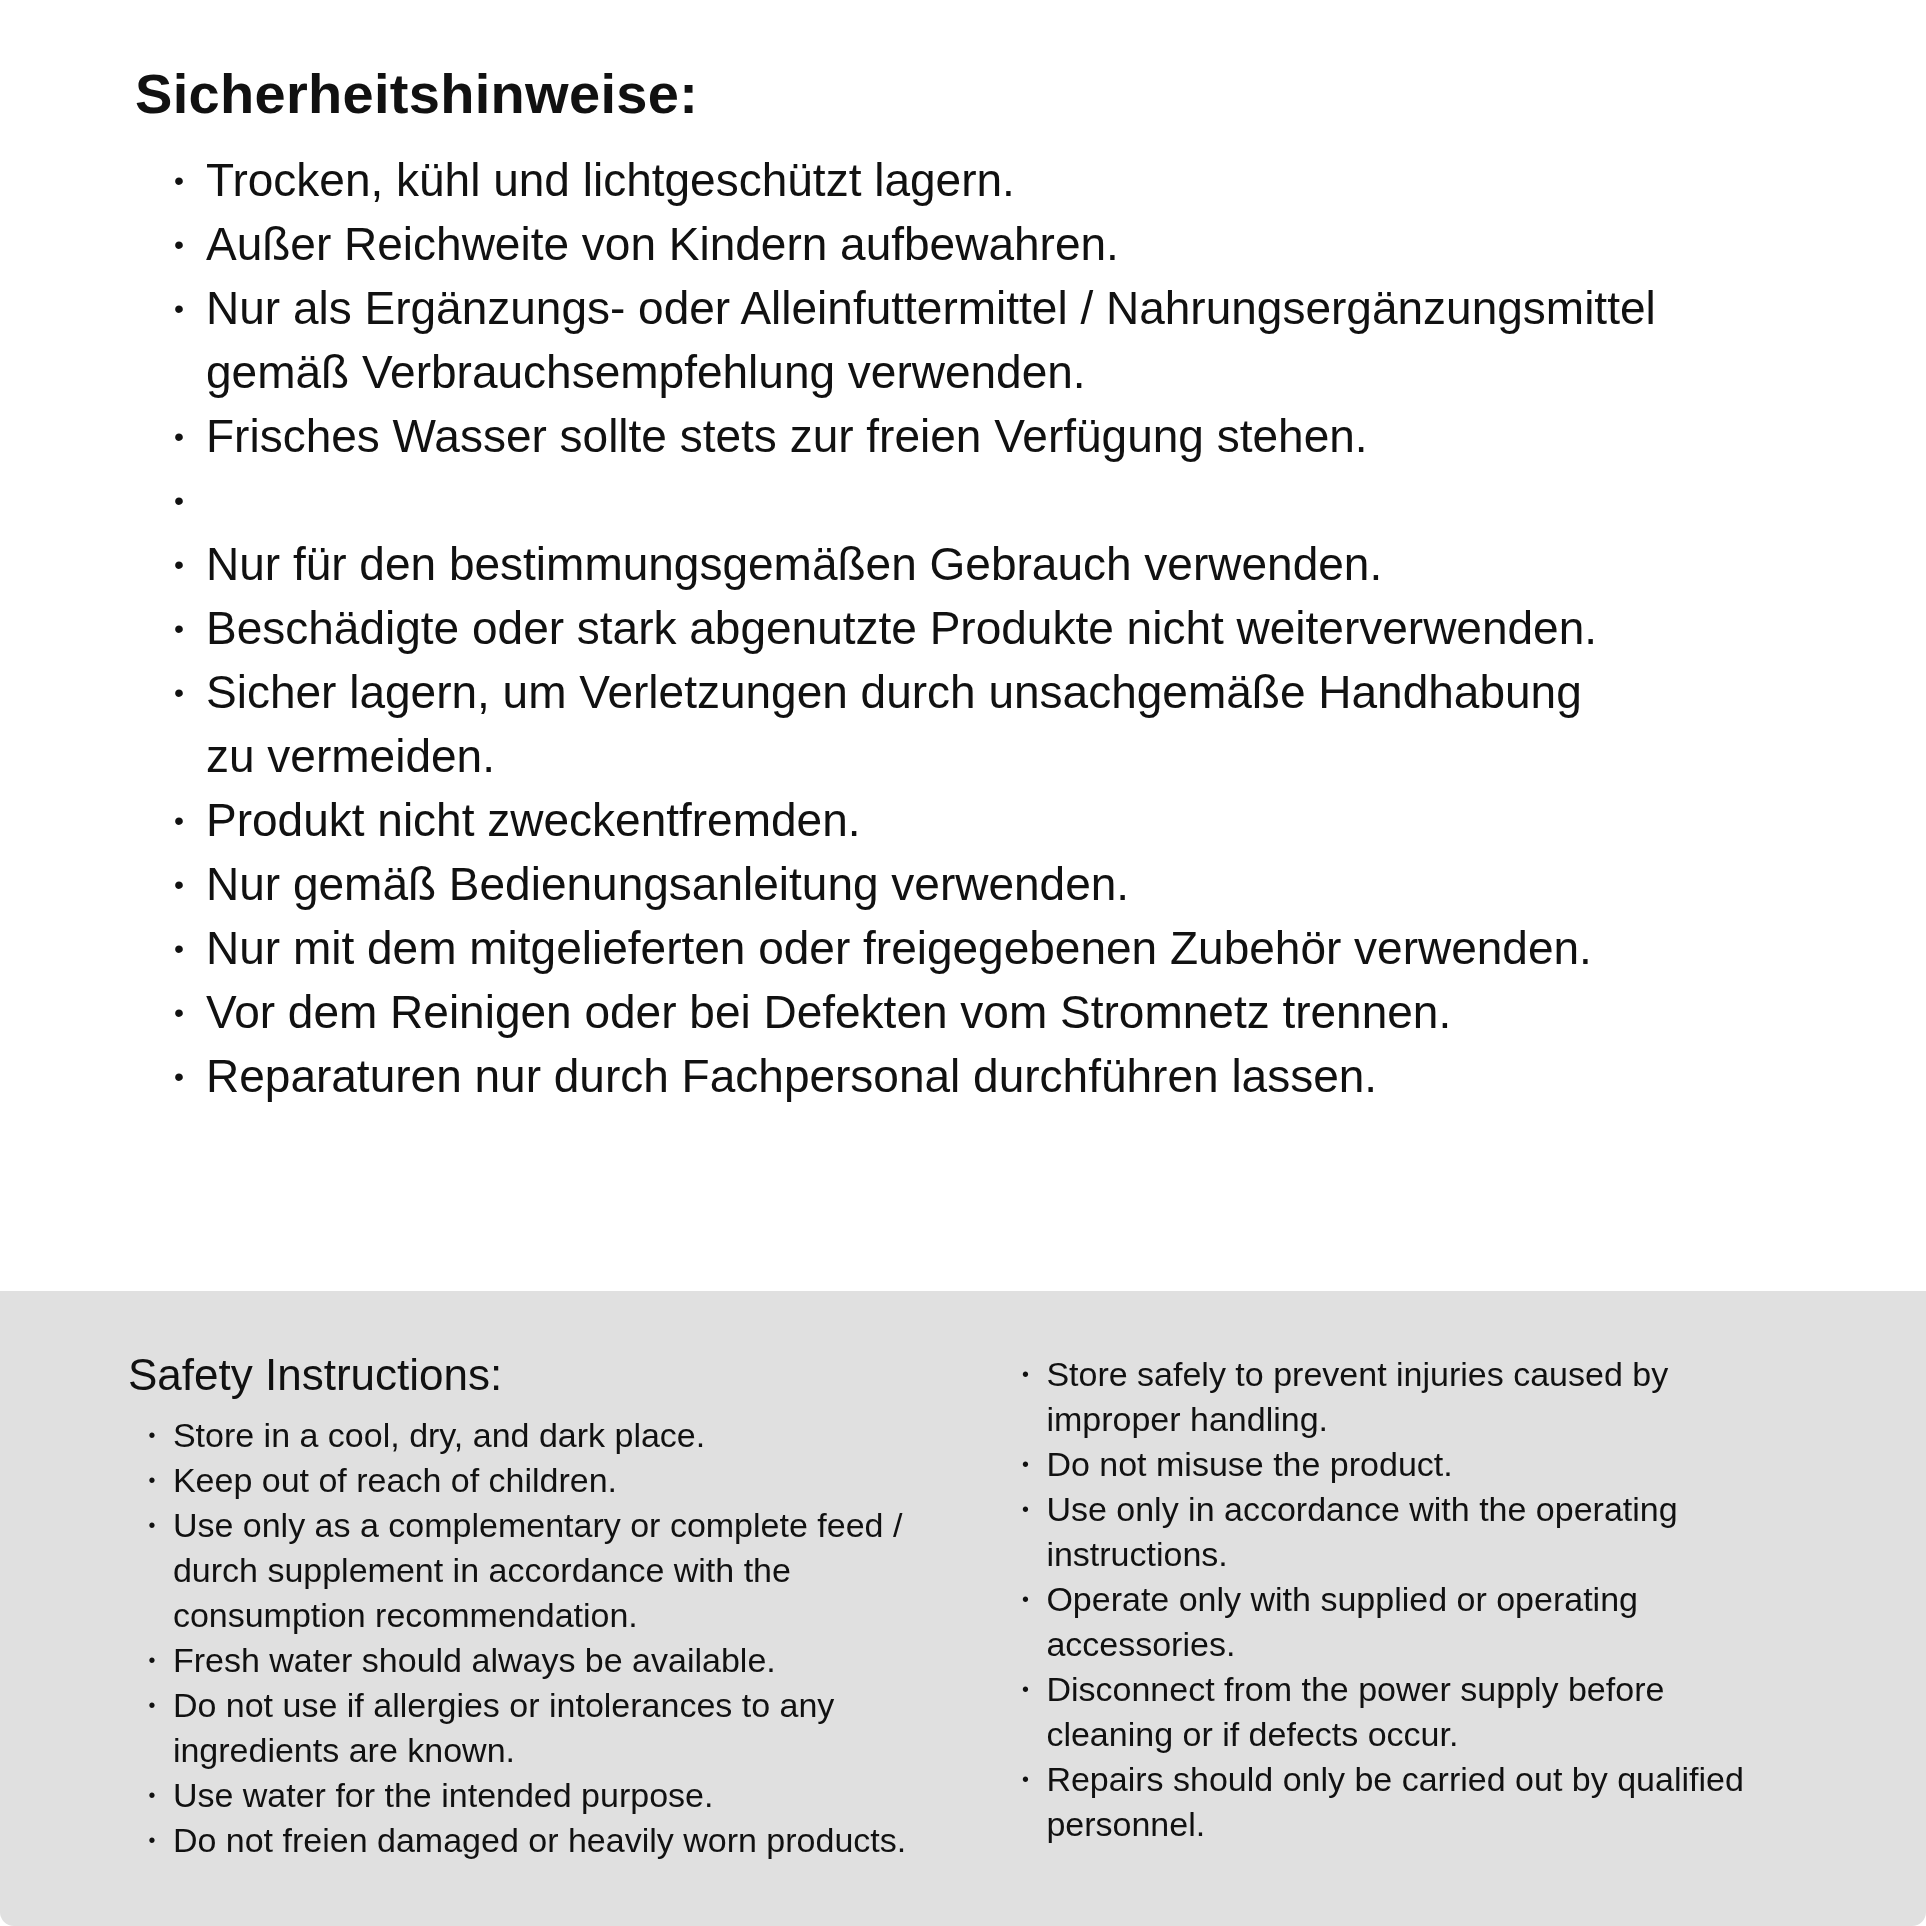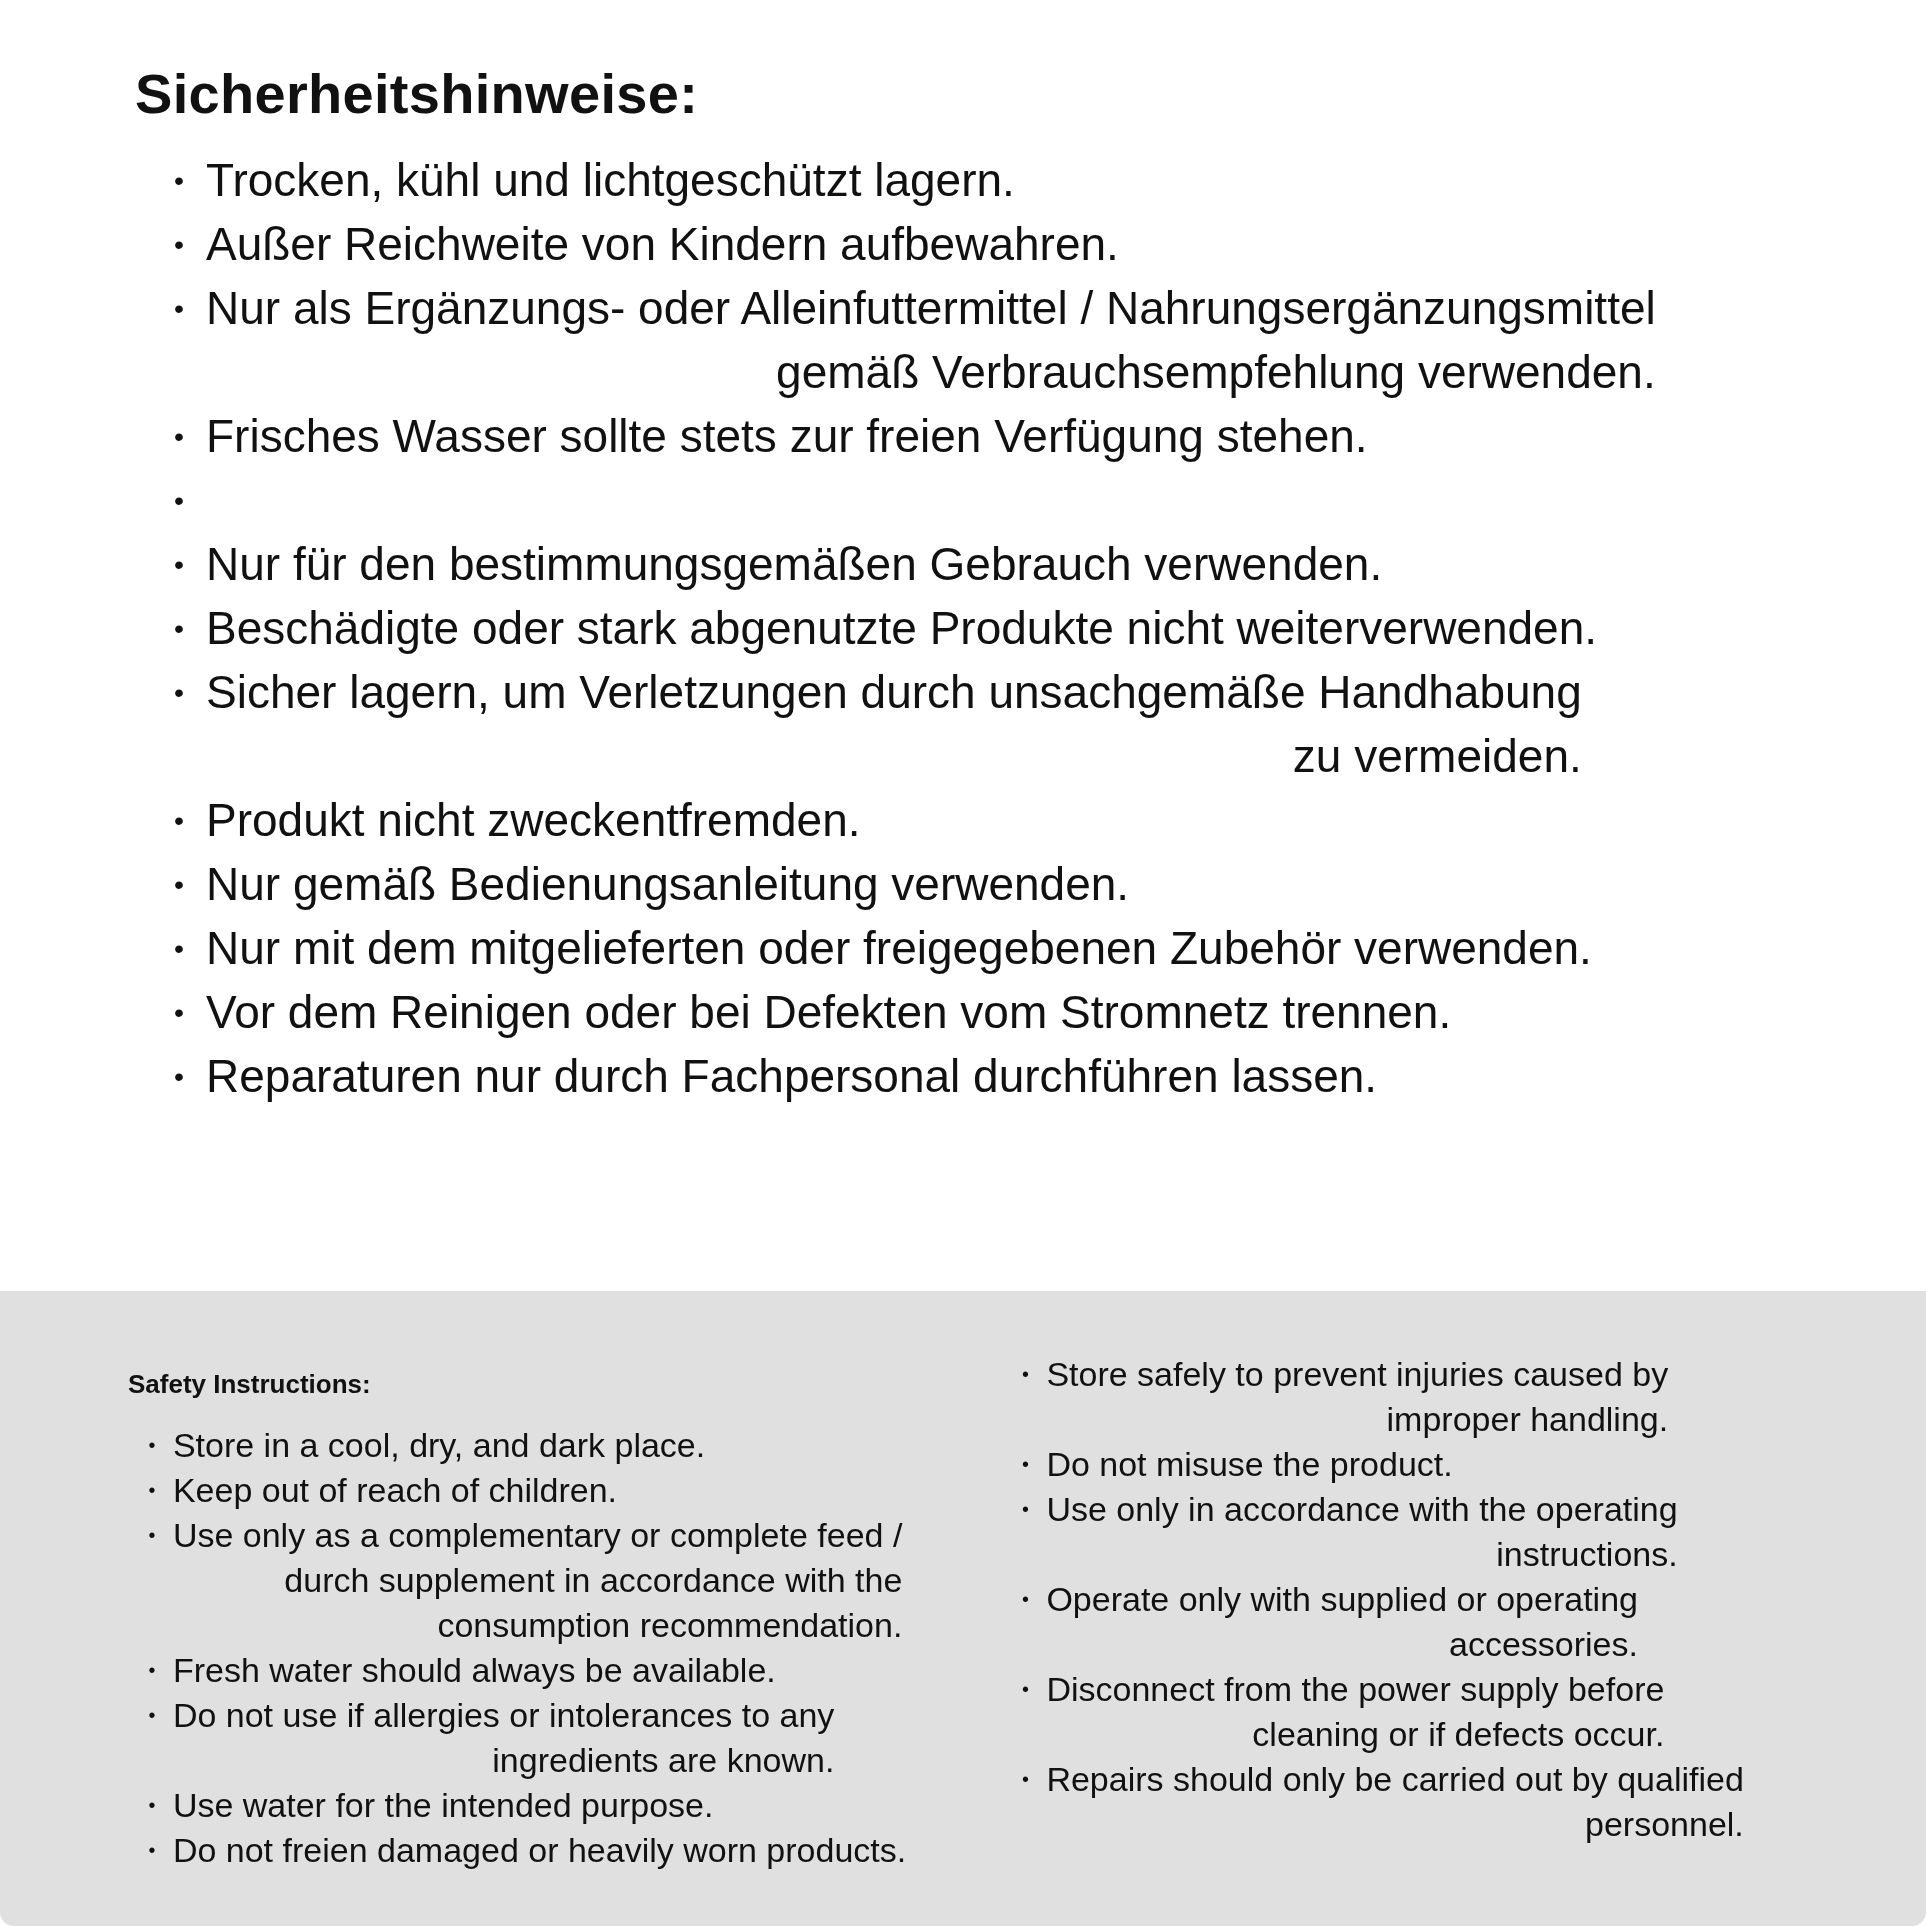--- a/index.html
+++ b/index.html
@@ -51,24 +51,24 @@
     display: flex;
     align-items: flex-start;
   }
   .en-left {
     flex: 0 0 894px;
   }
   .en-right {
     flex: 1 1 auto;
   }
   .en-heading {
-    margin: 10px 0 16px 0;
-    font-size: 26px;
+    margin: 0 0 16px 0;
+    font-size: 44px;
     line-height: 45px;
-    font-weight: 700;
+    font-weight: 400;
   }
   .en-list {
     padding-left: 20.5px;
   }
   .en-section .en-right .en-list {
     padding-left: 0;
   }
   .en-list .list-item {
     display: flex;
     align-items: flex-start;
@@ -76,21 +76,20 @@
     line-height: 45px;
   }
   .en-list .bullet {
     flex: 0 0 24.4px;
     font-size: 0.58em;
     line-height: 45px;
   }
 
   .item-text {
     white-space: pre-line;
-    text-align: right;
   }
 </style>
 </head>
 <body>
 
 <div id="page">
 
   <section class="de-section">
     <h1 class="de-heading">Sicherheitshinweise:</h1>
 

